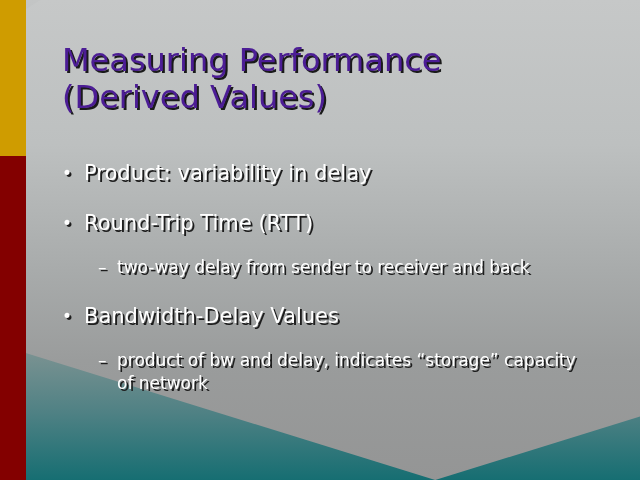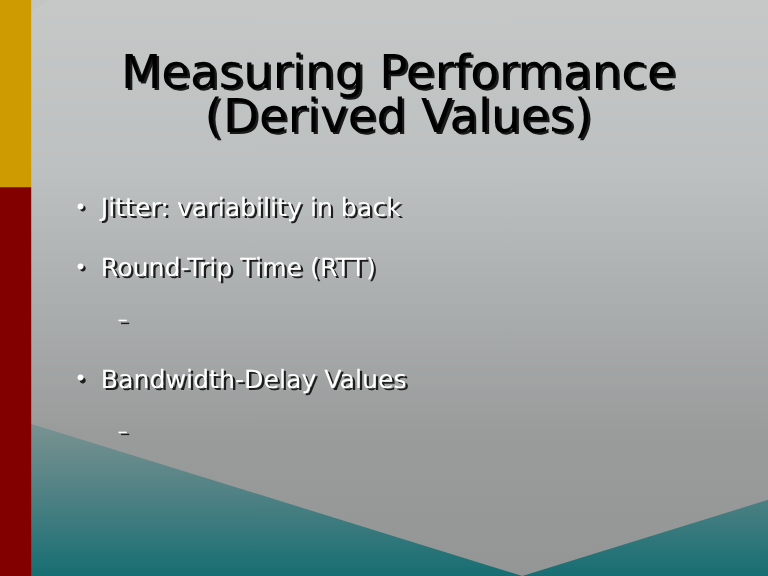--- a/index.html
+++ b/index.html
@@ -59,28 +59,27 @@
     position: absolute;
     left: 0; top: 0;
     width: 640px; height: 480px;
   }
 
   .title {
     position: absolute;
     left: 62px;
     top: 42px;
     width: 540px;
-    color: #000000;
-    font-size: 39px;
+    color: #4c1d95;
+    font-size: 32px;
     line-height: 37px;
     font-weight: normal;
     letter-spacing: 0px;
     text-shadow: 2px 2px 0 #1a1a1a;
     white-space: pre-line;
-    text-align: center;
   }
 
   .body-list {
     position: absolute;
     left: 62px;
     top: 160px;
     width: 560px;
   }
 
   .bullet-l1 {
@@ -142,44 +141,46 @@
 
   <div class="content">
 
     <div class="title">Measuring Performance
 (Derived Values)</div>
 
     <div class="body-list">
 
       <div class="bullet-l1">
         <span class="marker">•</span>
-        <span class="txt">Jitter: variability in back</span>
+        <span class="txt">Product: variability in delay</span>
       </div>
 
       <div class="sp-a"></div>
 
       <div class="bullet-l1">
         <span class="marker">•</span>
         <span class="txt">Round-Trip Time (RTT)</span>
       </div>
 
       <div class="sp-b"></div>
 
       <div class="bullet-l2">
         <span class="marker">–</span>
+        <span class="txt">two-way delay from sender to receiver and back</span>
       </div>
 
       <div class="sp-c"></div>
 
       <div class="bullet-l1">
         <span class="marker">•</span>
         <span class="txt">Bandwidth-Delay Values</span>
       </div>
 
       <div class="sp-b"></div>
 
       <div class="bullet-l2">
         <span class="marker">–</span>
+        <span class="txt">product of bw and delay, indicates “storage” capacity of network</span>
       </div>
 
     </div>
   </div>
 </div>
 
 </body></html>

